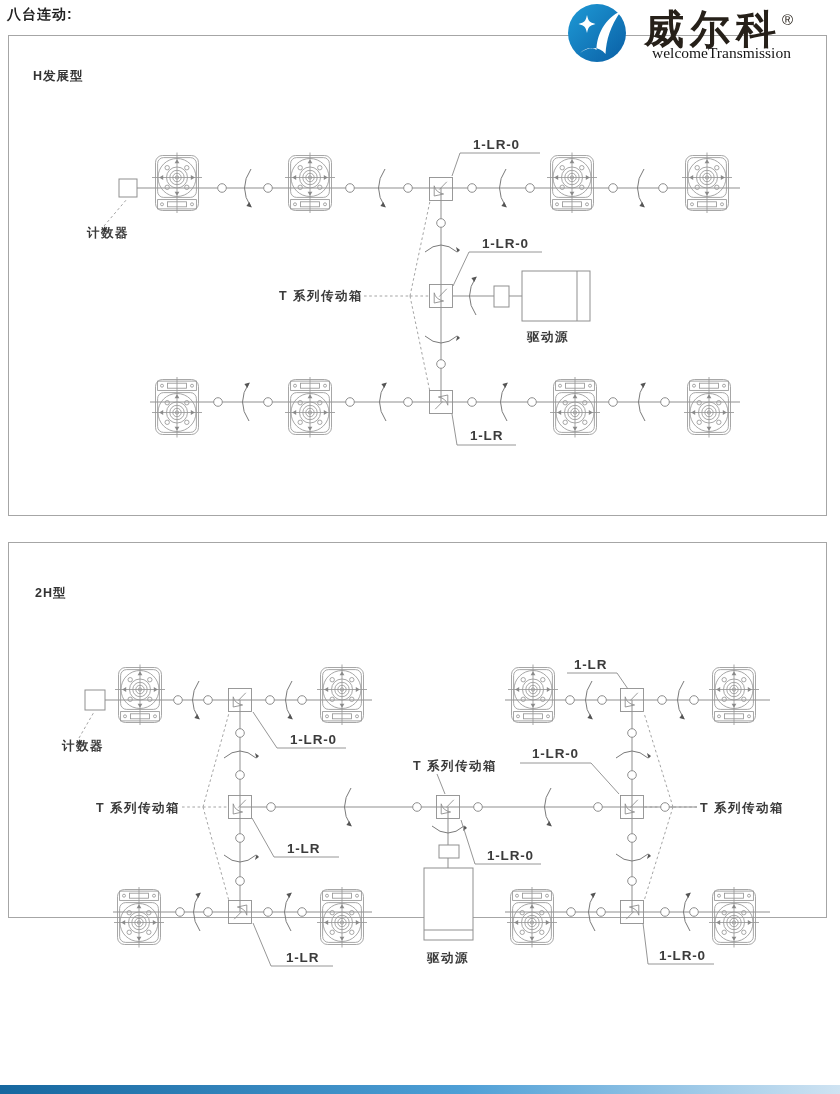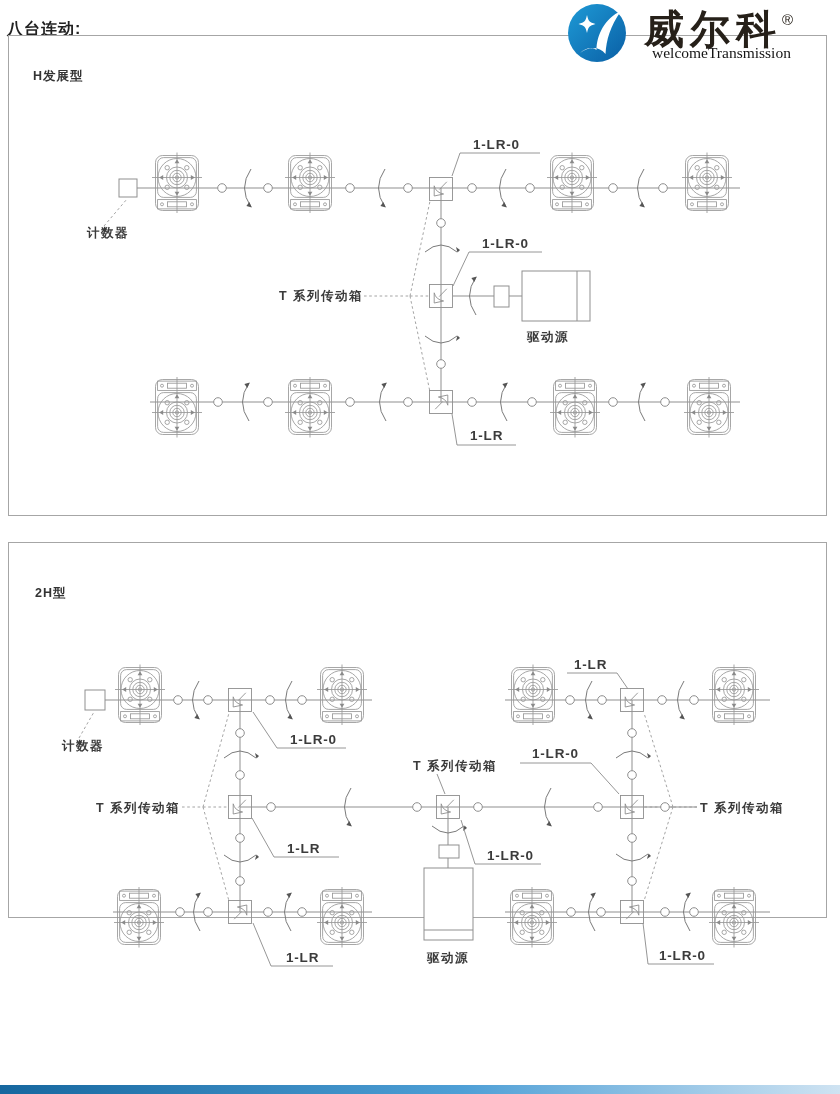--- a/index.html
+++ b/index.html
@@ -1,18 +1,18 @@
 <!DOCTYPE html>
 <html><head>
 <meta charset="utf-8">
 <style>
   html,body{margin:0;padding:0;background:#fff;}
   .page{position:relative;width:840px;height:1094px;background:#fff;overflow:hidden;
         font-family:"Liberation Sans",sans-serif;}
-  .heading{position:absolute;left:7px;top:19px;font-size:16px;font-weight:bold;color:#222;
+  .heading{position:absolute;left:7px;top:6px;font-size:14px;font-weight:bold;color:#222;
            letter-spacing:1px;}
   .panel{position:absolute;left:8px;width:819px;border:1px solid #a6a6a6;background:#fff;
          box-sizing:border-box;}
   #panel1{top:35px;height:481px;}
   #panel2{top:542px;height:376px;}
   .panel-title{position:absolute;font-size:12.5px;font-weight:600;color:#333;letter-spacing:1px;}
   #panel1 .panel-title{left:24px;top:32px;}
   #panel2 .panel-title{left:26px;top:42px;}
   .panel svg{position:absolute;left:0;top:0;}
   

